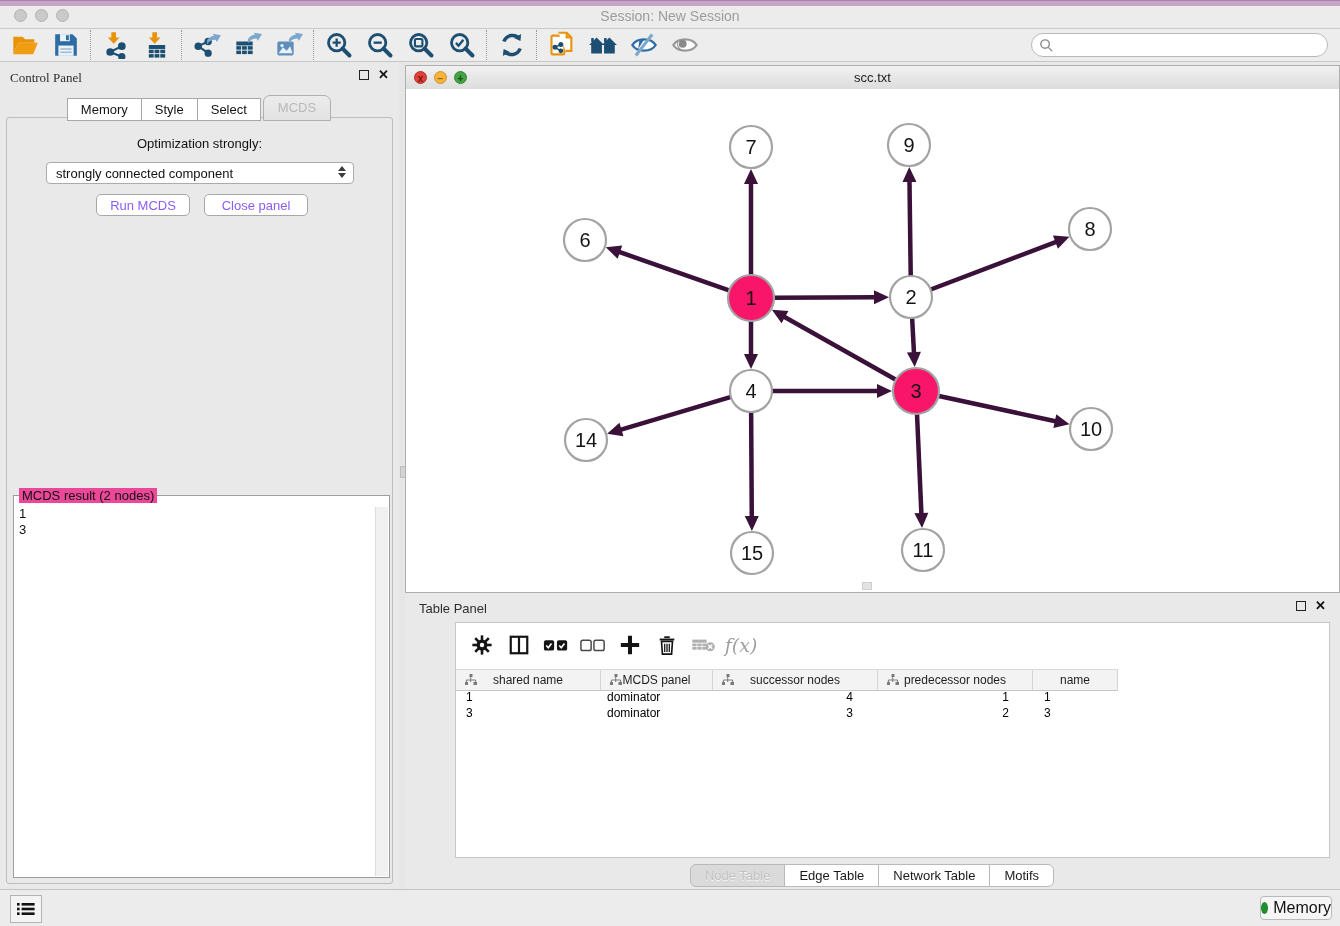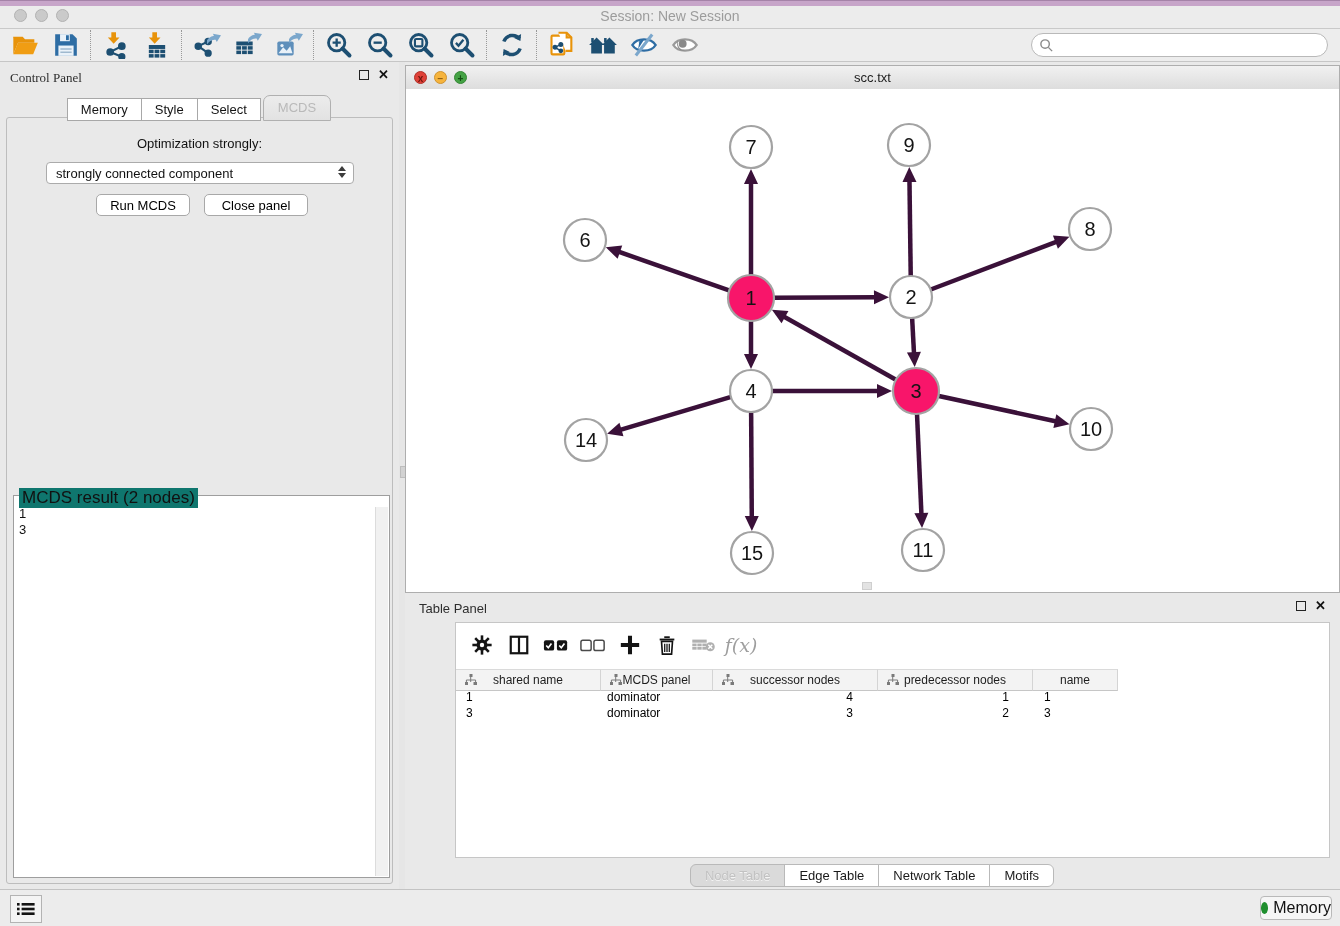--- a/index.html
+++ b/index.html
@@ -32,25 +32,25 @@
   .close-ic{font-size:13px;font-weight:bold;color:#111;line-height:10px;}
   .cp-tabs{position:absolute;top:33px;left:0;right:0;display:flex;justify-content:center;align-items:flex-end;z-index:3;}
   .cp-tab{background:#fff;border:1px solid #a8a8a8;margin-left:-1px;padding:3px 13px 3px;font-size:13px;color:#141414;height:15px;line-height:15px;}
   .cp-tab.active{background:linear-gradient(#ececec,#e2e2e2);color:#b9b9b9;border:1px solid #b0b0b0;border-radius:7px 7px 0 0;padding:4px 14px 5px;margin-left:2px;text-align:right;}
   .cp-body{position:absolute;top:55px;left:6px;right:6px;bottom:6px;border:1px solid #bdbdbd;border-radius:3px;background:#e9e9e9;z-index:2;}
   .opt-label{position:absolute;top:18px;left:0;right:0;text-align:center;font-size:13px;color:#111;}
   .criterion{position:absolute;top:44px;left:39px;width:308px;height:22px;background:#fff;border:1px solid #ababab;border-radius:4px;box-sizing:border-box;display:flex;align-items:center;padding-left:9px;font-size:13px;color:#111;}
   .stepper{position:absolute;right:7px;top:3px;display:flex;flex-direction:column;gap:2px;}
   .tri-up{width:0;height:0;border-left:4px solid transparent;border-right:4px solid transparent;border-bottom:5px solid #3c3c3c;}
   .tri-dn{width:0;height:0;border-left:4px solid transparent;border-right:4px solid transparent;border-top:5px solid #3c3c3c;}
-  .cp-btn{position:absolute;top:76px;height:22px;background:#fff;border:1px solid #a8a8a8;border-radius:5px;font-size:13px;color:#000000;font-family:"Liberation Sans",sans-serif;box-sizing:border-box;}
+  .cp-btn{position:absolute;top:76px;height:22px;background:#fff;border:1px solid #a8a8a8;border-radius:5px;font-size:13px;color:#8b5cf6;font-family:"Liberation Sans",sans-serif;box-sizing:border-box;}
   .btn-run{left:89px;width:94px;}
   .btn-close{left:197px;width:104px;}
   .result-box{position:absolute;left:6px;top:377px;width:377px;height:383px;background:#fff;border:1px solid #9e9e9e;box-sizing:border-box;}
-  .result-legend{position:absolute;top:-8px;left:5px;background:#0f766e;padding:0 3px;font-size:17px;color:#111;}
+  .result-legend{position:absolute;top:-8px;left:5px;background:#ec4899;padding:0 3px;font-size:13px;color:#111;}
   .result-lines{position:absolute;top:10px;left:5px;font-size:13px;color:#111;line-height:16px;}
   .result-scroll{position:absolute;top:11px;right:1px;bottom:1px;width:12px;background:#f1f1f1;border-left:1px solid #dcdcdc;}
   
   .net-window{position:absolute;left:405px;top:65px;width:935px;height:528px;background:#fff;border:1px solid #aeaeae;box-sizing:border-box;}
   .net-titlebar{position:absolute;top:0;left:0;right:0;height:23px;background:linear-gradient(#f1f1f1,#dddddd);border-bottom:1px solid #b5b5b5;}
   .net-title{position:absolute;top:4px;left:0;right:0;text-align:center;font-size:13px;color:#1c1c1c;}
   .tl{position:absolute;top:5px;width:13px;height:13px;border-radius:50%;font-size:10px;font-weight:bold;text-align:center;line-height:13px;box-sizing:border-box;}
   .tl.red{left:8px;background:#df4138;border:1px solid #b03028;color:#71170f;}
   .tl.yellow{left:28px;background:#f6b43d;border:1px solid #cf9330;color:#8f5e10;}
   .tl.green{left:48px;background:#44a244;border:1px solid #358735;color:#124f12;}

